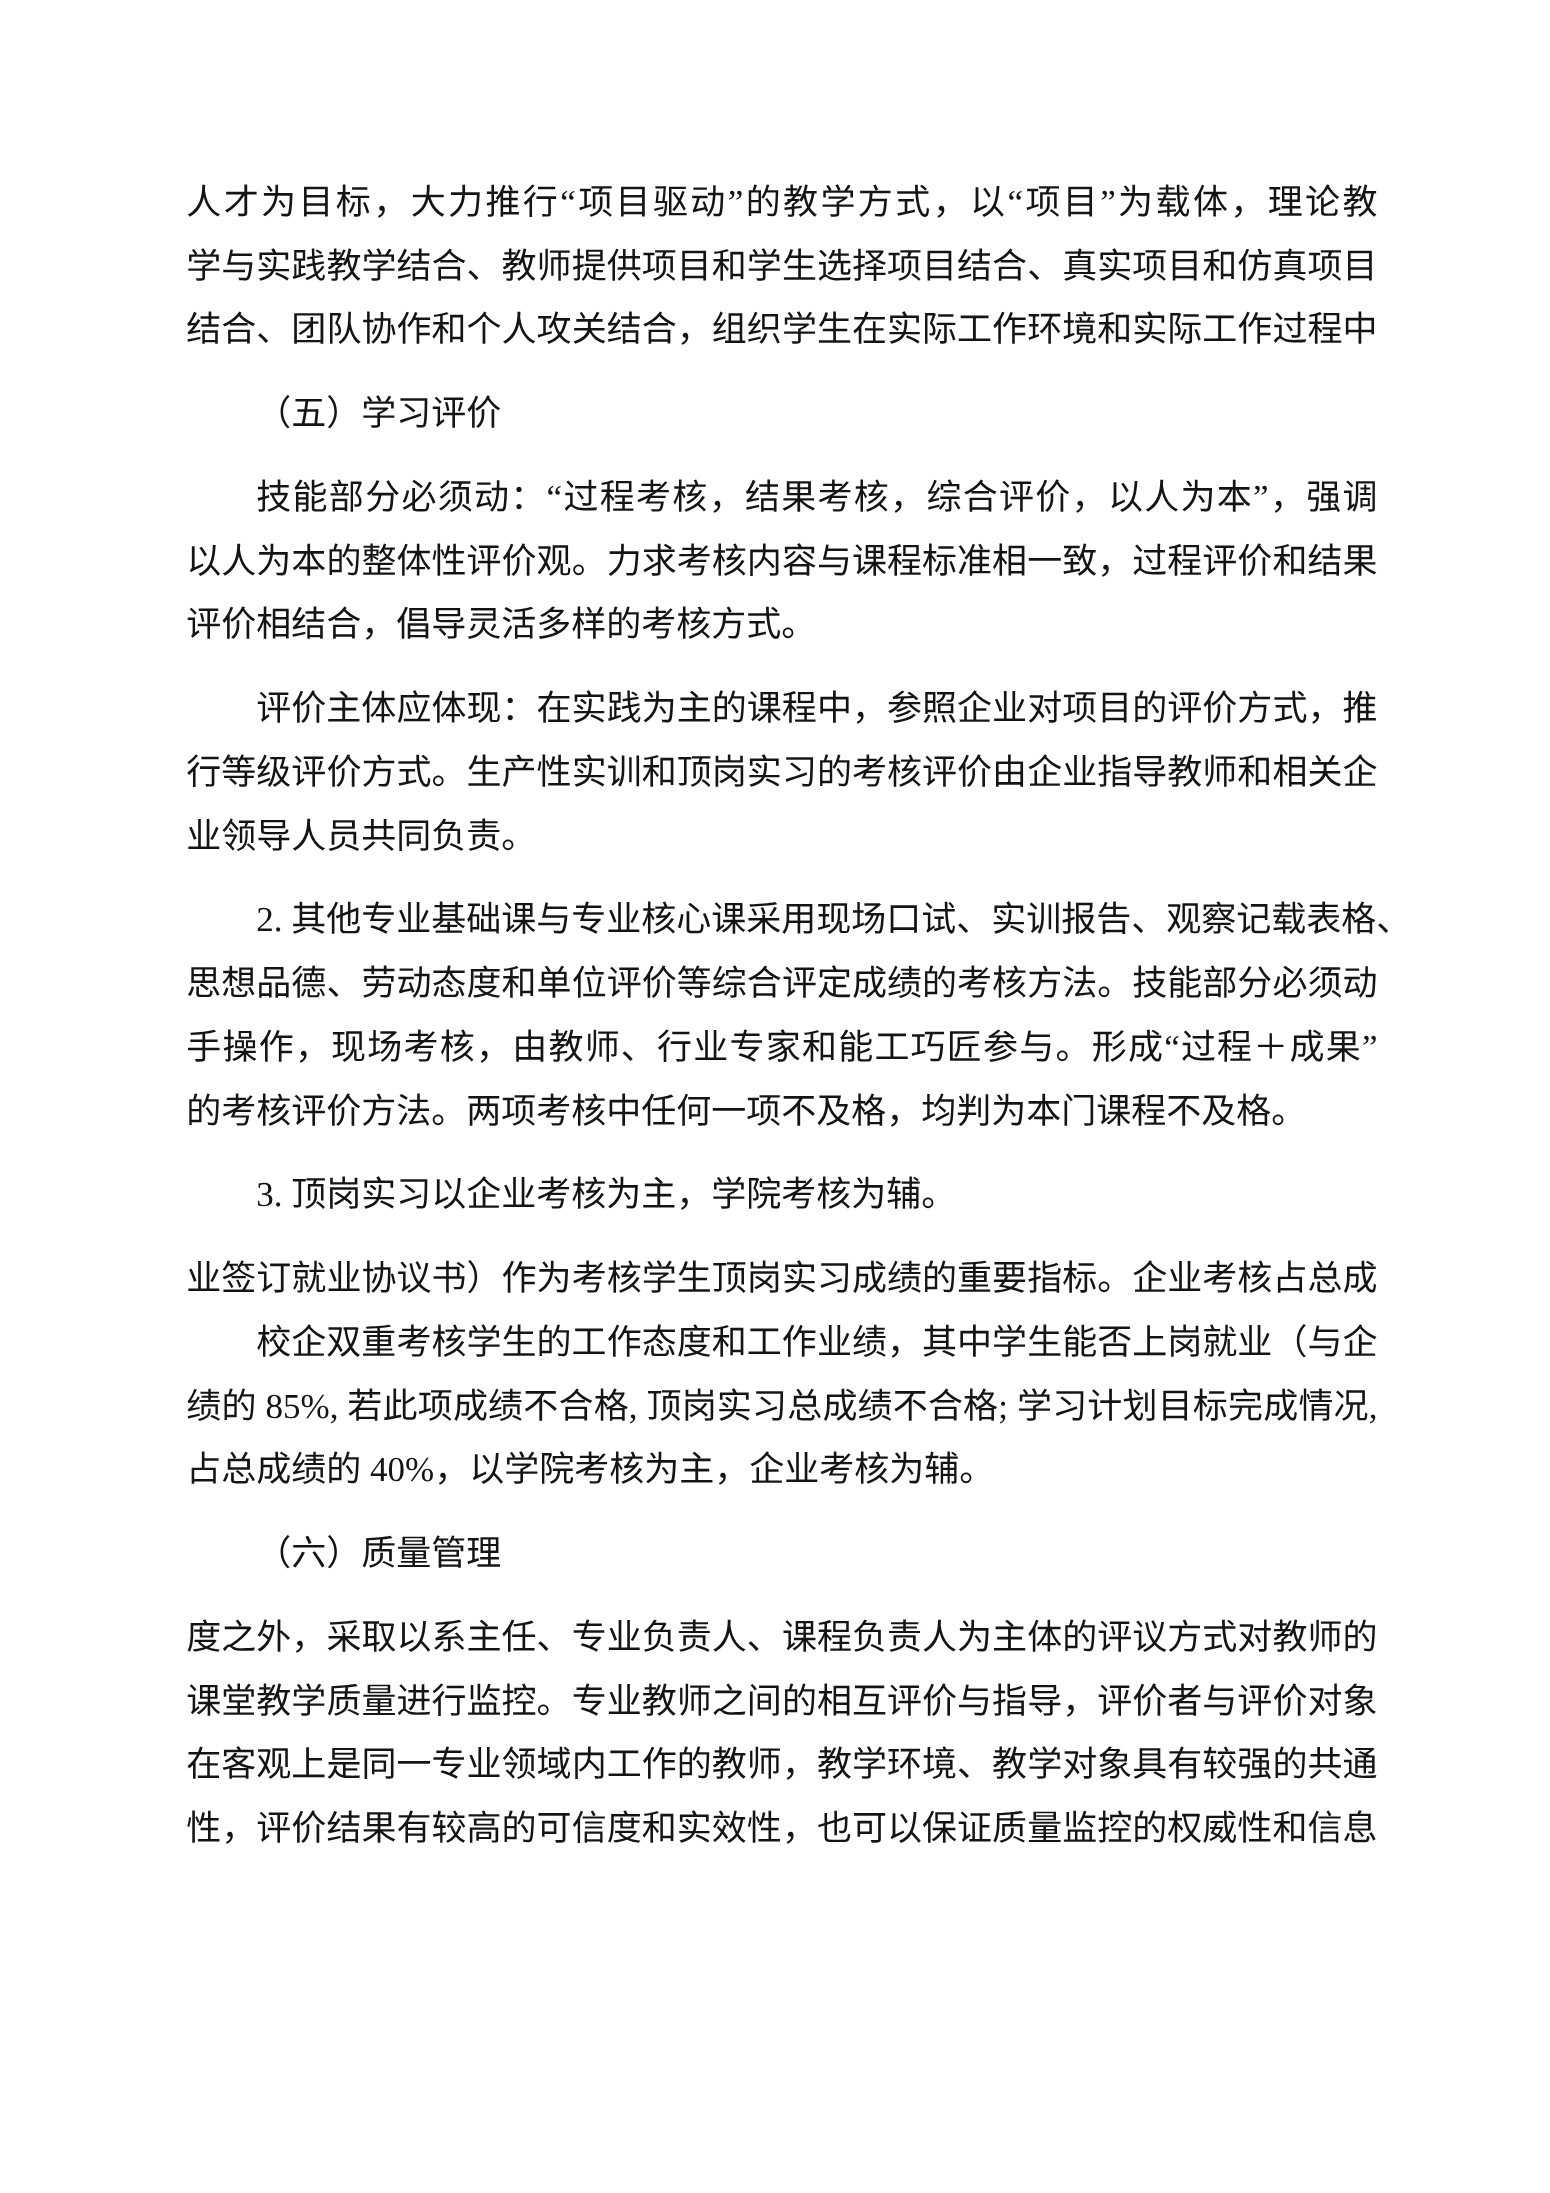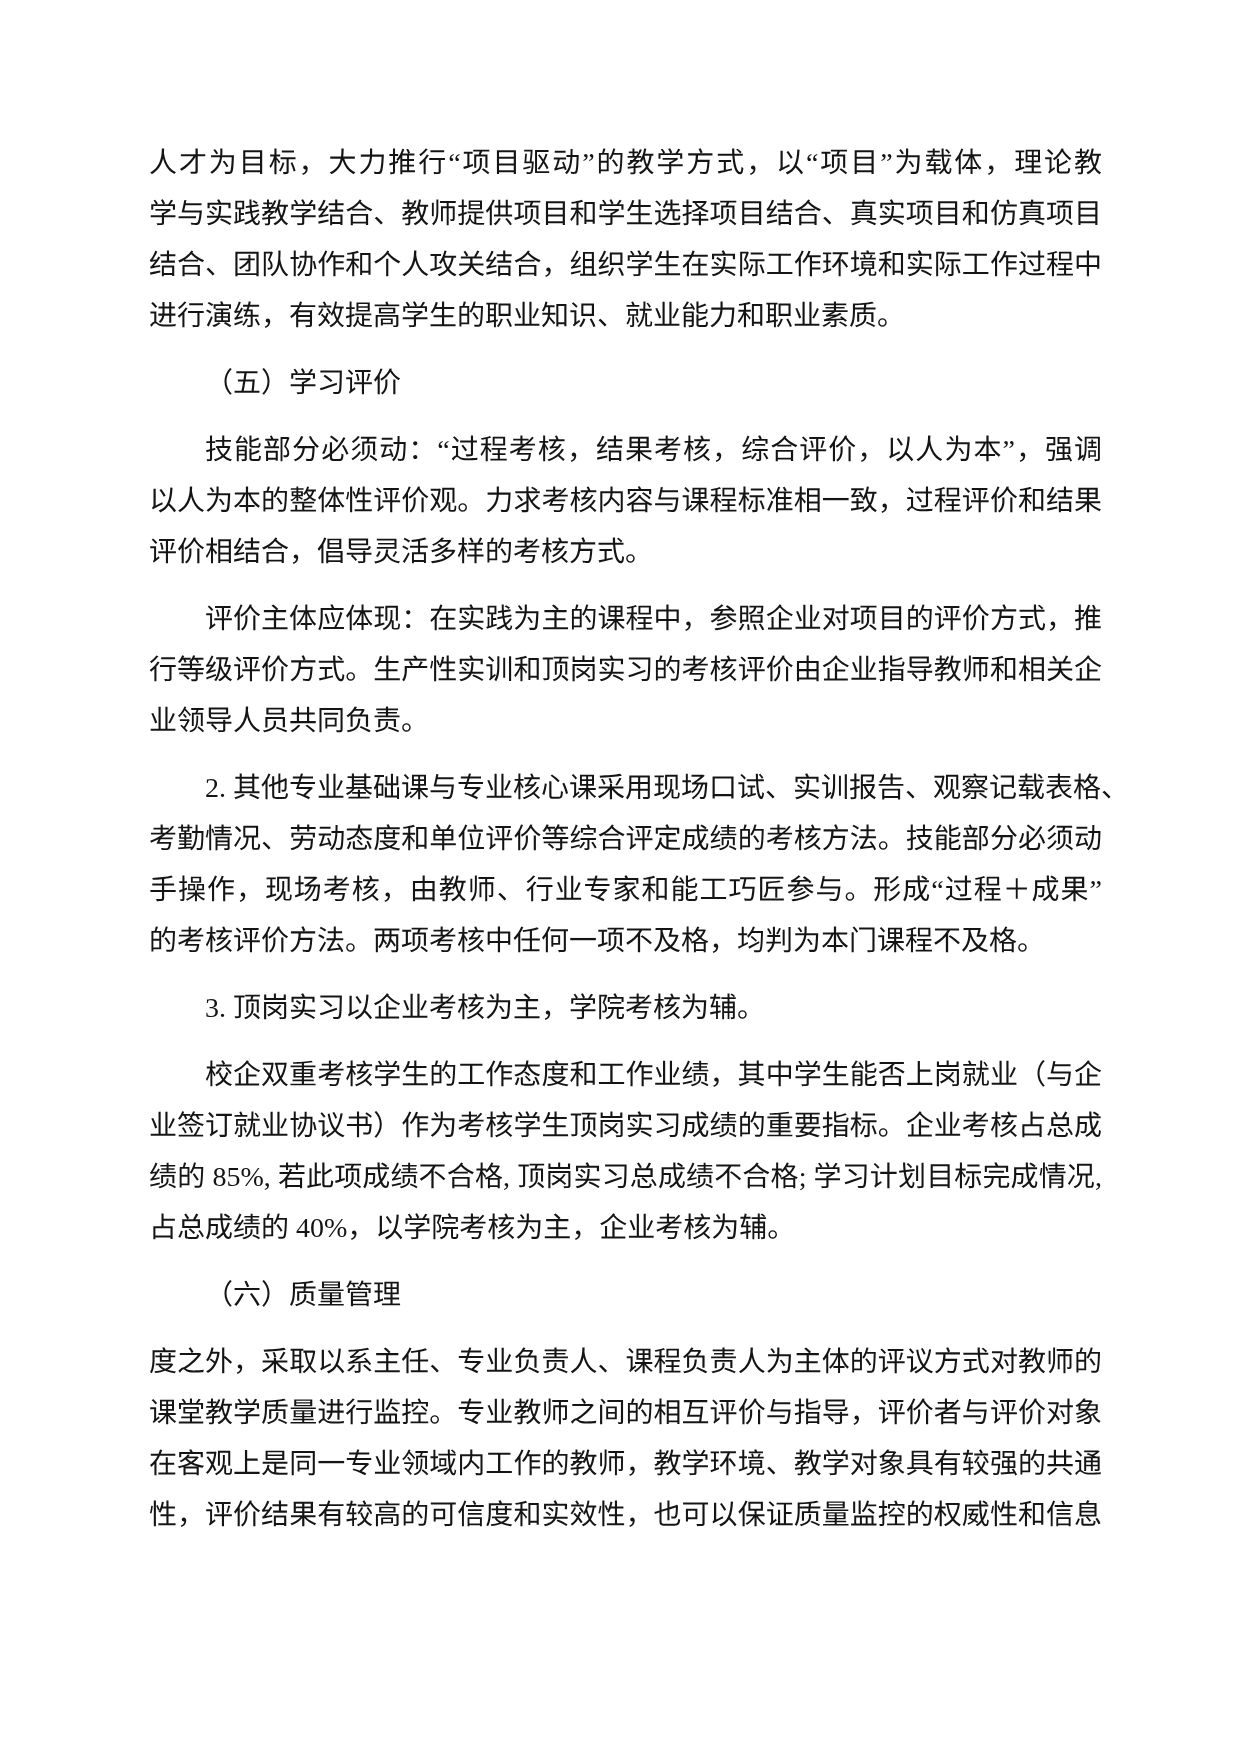--- a/index.html
+++ b/index.html
@@ -40,47 +40,46 @@
   }
 </style>
 </head>
 <body>
 
 <div class="page-inner">
     <div class="paragraph">
       <div class="line just">人才为目标，大力推行“项目驱动”的教学方式，以“项目”为载体，理论教</div>
       <div class="line just">学与实践教学结合、教师提供项目和学生选择项目结合、真实项目和仿真项目</div>
       <div class="line just">结合、团队协作和个人攻关结合，组织学生在实际工作环境和实际工作过程中</div>
-      <div class="line">进行演练，有效提高学生的职业知识、就业能力和职业素质。</div>
     </div>
     <div class="paragraph heading">
       <div class="line indent">（五）学习评价</div>
     </div>
     <div class="paragraph">
       <div class="line just indent">技能部分必须动：“过程考核，结果考核，综合评价，以人为本”，强调</div>
       <div class="line just">以人为本的整体性评价观。力求考核内容与课程标准相一致，过程评价和结果</div>
       <div class="line">评价相结合，倡导灵活多样的考核方式。</div>
     </div>
     <div class="paragraph">
       <div class="line just indent">评价主体应体现：在实践为主的课程中，参照企业对项目的评价方式，推</div>
       <div class="line just">行等级评价方式。生产性实训和顶岗实习的考核评价由企业指导教师和相关企</div>
       <div class="line">业领导人员共同负责。</div>
     </div>
     <div class="paragraph">
       <div class="line just indent">2. 其他专业基础课与专业核心课采用现场口试、实训报告、观察记载表格、</div>
-      <div class="line just">考勤情况、劳动态度和单位评价等综合评定成绩的考核方法。技能部分必须动</div>
+      <div class="line just">思想品德、劳动态度和单位评价等综合评定成绩的考核方法。技能部分必须动</div>
       <div class="line just">手操作，现场考核，由教师、行业专家和能工巧匠参与。形成“过程＋成果”</div>
       <div class="line">的考核评价方法。两项考核中任何一项不及格，均判为本门课程不及格。</div>
     </div>
     <div class="paragraph">
       <div class="line indent">3. 顶岗实习以企业考核为主，学院考核为辅。</div>
     </div>
     <div class="paragraph">
+      <div class="line just">业签订就业协议书）作为考核学生顶岗实习成绩的重要指标。企业考核占总成</div>
       <div class="line just indent">校企双重考核学生的工作态度和工作业绩，其中学生能否上岗就业（与企</div>
-      <div class="line just">业签订就业协议书）作为考核学生顶岗实习成绩的重要指标。企业考核占总成</div>
       <div class="line just">绩的 85%, 若此项成绩不合格, 顶岗实习总成绩不合格; 学习计划目标完成情况,</div>
       <div class="line">占总成绩的 40%，以学院考核为主，企业考核为辅。</div>
     </div>
     <div class="paragraph heading">
       <div class="line indent">（六）质量管理</div>
     </div>
     <div class="paragraph">
       <div class="line just">度之外，采取以系主任、专业负责人、课程负责人为主体的评议方式对教师的</div>
       <div class="line just">课堂教学质量进行监控。专业教师之间的相互评价与指导，评价者与评价对象</div>
       <div class="line just">在客观上是同一专业领域内工作的教师，教学环境、教学对象具有较强的共通</div>

